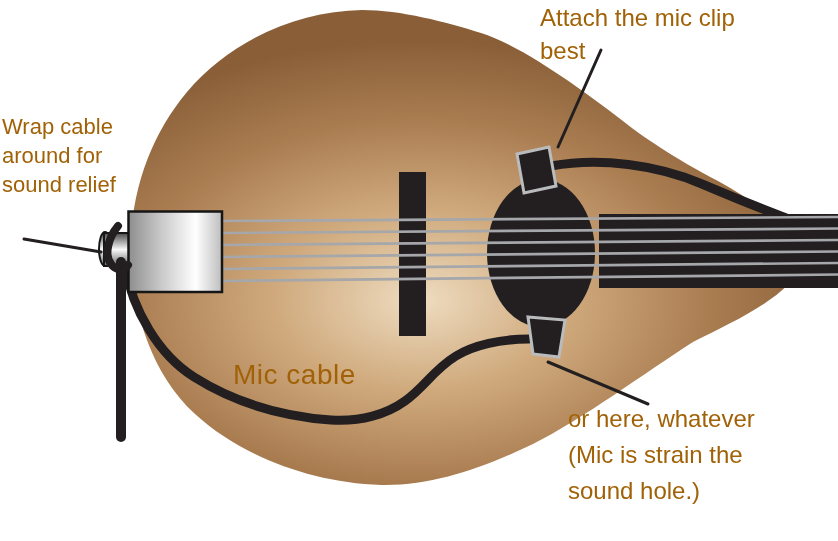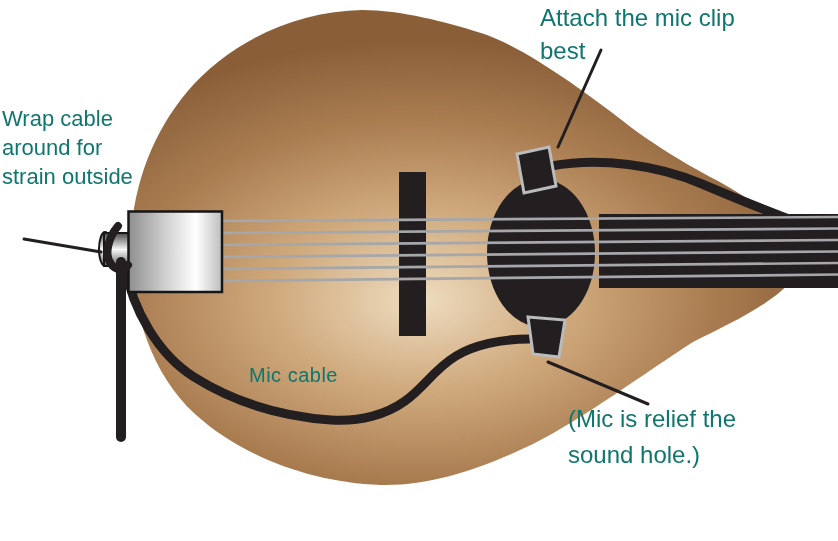--- a/index.html
+++ b/index.html
@@ -6,27 +6,27 @@
   #stage{
     position:relative;
     width:838px;height:541px;
     background:#ffffff;
     overflow:hidden;
     font-family:"Liberation Sans","DejaVu Sans",sans-serif;
   }
   #diagram-svg{position:absolute;left:0;top:0;}
   .ann{
     position:absolute;
-    color:#0f766e;
+    color:#a16207;
     white-space:nowrap;
   }
   .ann div{white-space:nowrap;}
-  .ann-wrap{left:2px;top:104px;font-size:22px;line-height:29px;}
+  .ann-wrap{left:2px;top:112px;font-size:22px;line-height:29px;}
   .ann-attach{left:540px;top:1px;font-size:24px;line-height:33px;}
-  .ann-miccable{left:249px;top:362px;font-size:20px;line-height:26px;letter-spacing:0.5px;}
+  .ann-miccable{left:233px;top:362px;font-size:28px;line-height:26px;letter-spacing:0.5px;}
   .ann-orhere{left:568px;top:401px;font-size:24px;line-height:36px;}
   .string{fill:none;}
   .cable{fill:none;stroke-linecap:round;stroke-linejoin:round;}
   .leader{fill:none;stroke-linecap:round;}
   .clip{stroke-width:3;}
   .metal{stroke:#161616;stroke-width:2;}
 </style>
 </head>
 <body>
 
@@ -104,28 +104,29 @@
     <polygon class="clip" points="528,317 565,320 559,357 533,354" fill="#231f20" stroke="#b9bbbd"></polygon>
 
     <line class="leader" x1="24" y1="239" x2="101" y2="252" stroke-width="3" stroke="#231f20"></line>
     <line class="leader" x1="601" y1="50" x2="558" y2="147" stroke-width="3" stroke="#231f20"></line>
     <line class="leader" x1="548" y1="362" x2="648" y2="404" stroke-width="3" stroke="#231f20"></line>
   </svg>
 
   <div class="ann ann-wrap">
     <div>Wrap cable</div>
     <div>around for</div>
-    <div>strain outside</div>
+    <div>sound relief</div>
   </div>
 
   <div class="ann ann-attach">
     <div>Attach the mic clip</div>
     <div>best</div>
   </div>
 
   <div class="ann ann-miccable">Mic cable</div>
 
   <div class="ann ann-orhere">
-    <div>(Mic is relief the</div>
+    <div>or here, whatever</div>
+    <div>(Mic is strain the</div>
     <div>sound hole.)</div>
   </div>
 
 </div>
 
 </body></html>

